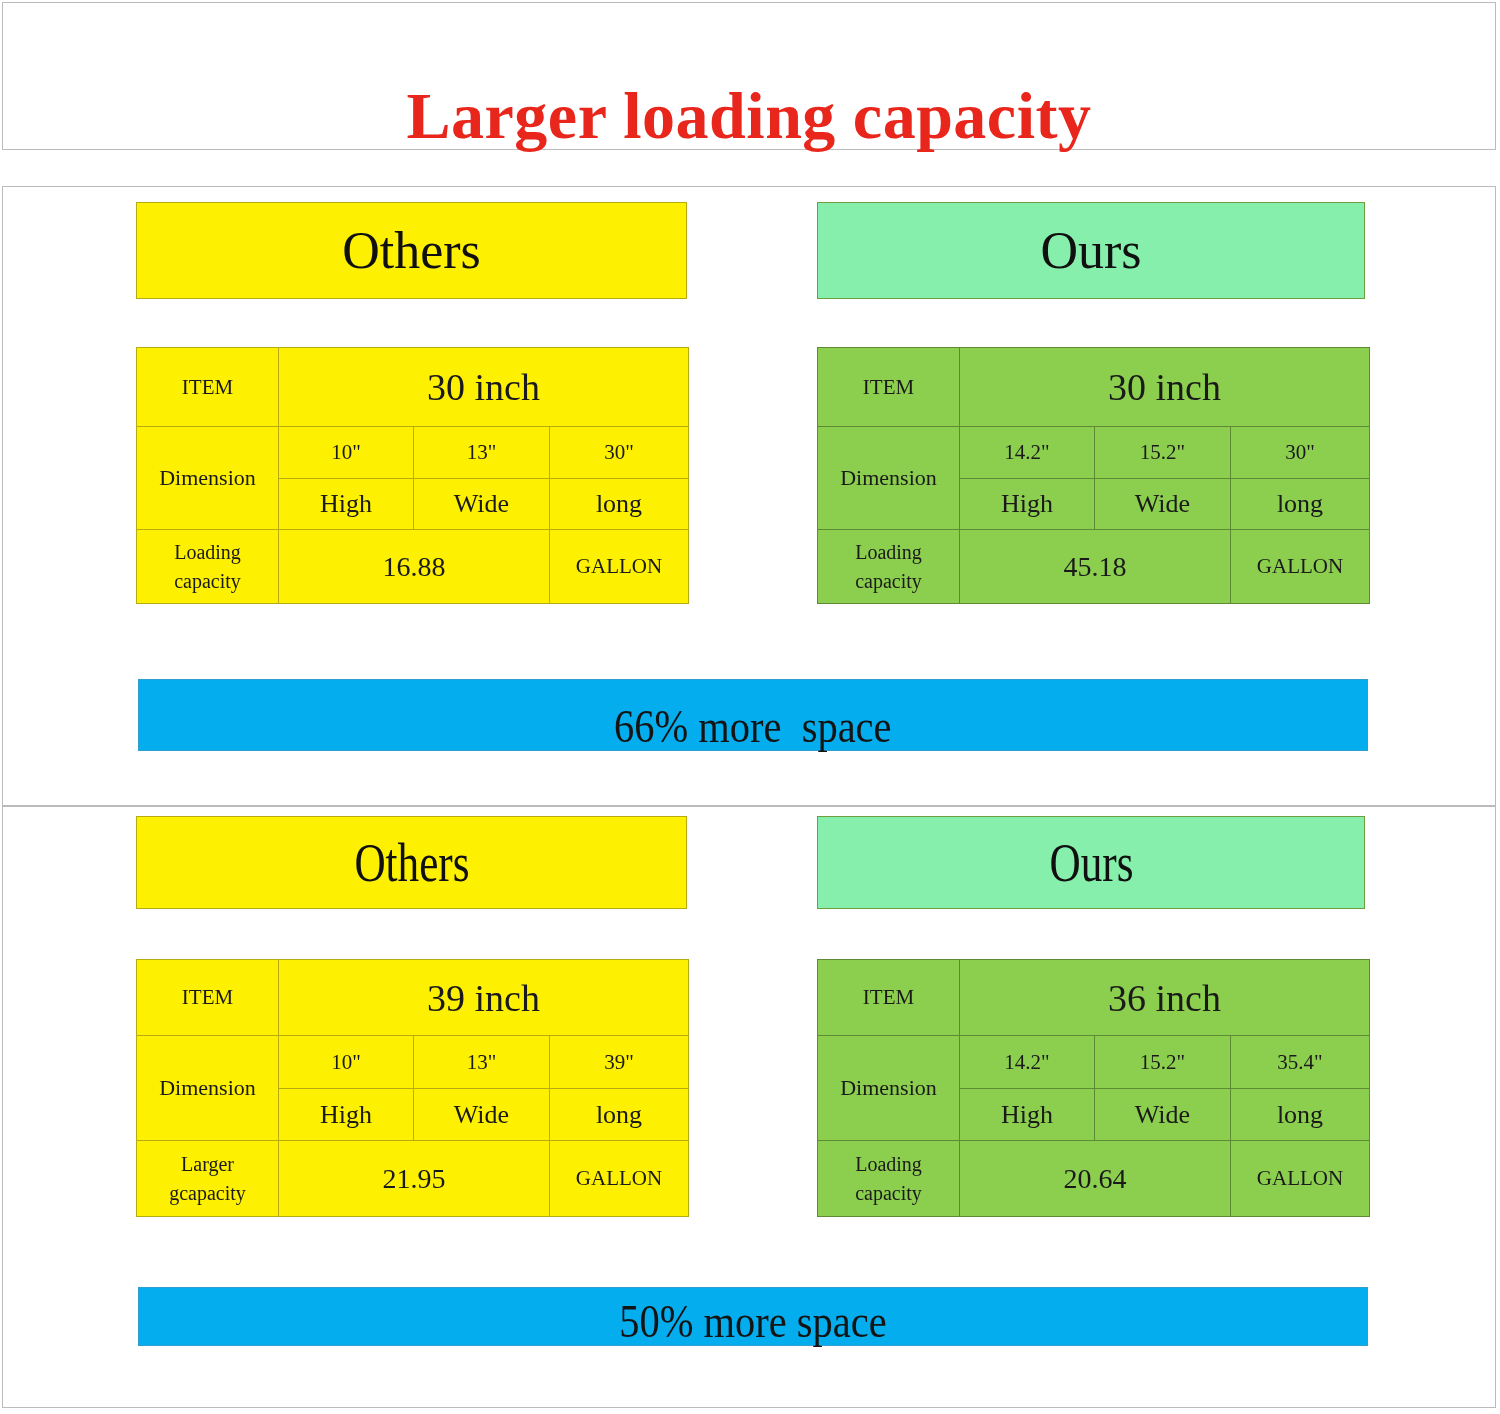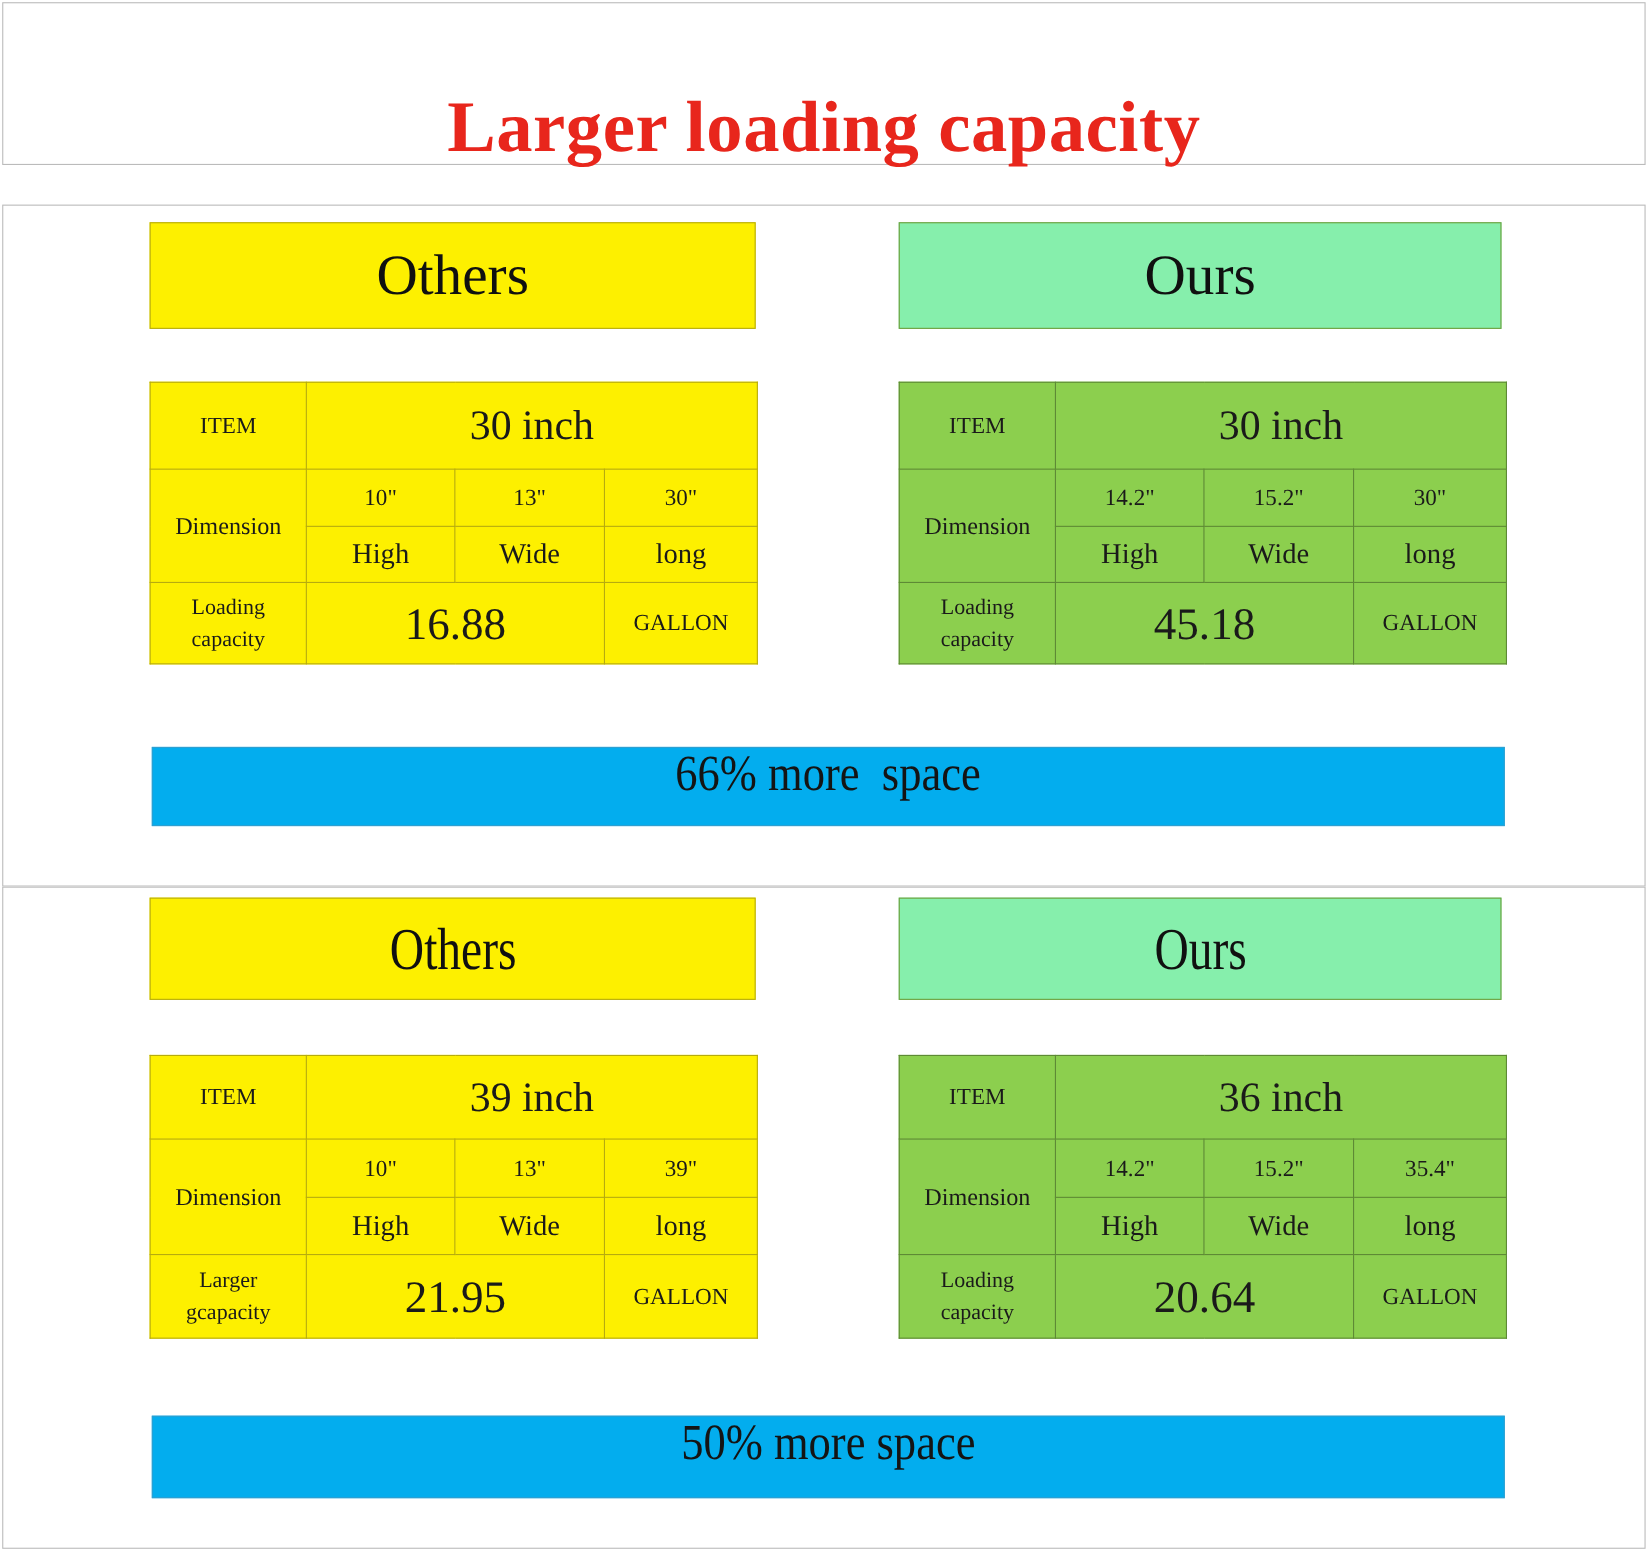--- a/index.html
+++ b/index.html
@@ -112,43 +112,43 @@
   .tbl-yellow td { border: 1px solid #b6ab10; }
   .tbl-green  { background: #8ccf4e; }
   .tbl-green td { border: 1px solid #5e8a35; }
 
   .c-item-label   { font-size: 21px; }
   .c-item-value   { color: #e8261c; font-size: 38px; }
   .c-dim-label    { font-size: 22px; }
   .c-dim-num      { font-size: 21px; }
   .c-dim-word     { font-size: 26px; }
   .c-load-label   { font-size: 20px; line-height: 1.45; }
-  .c-load-value   { color: #e8261c; font-size: 41px; }
+  .c-load-value   { color: #e8261c; font-size: 28px; }
   .c-unit         { font-size: 21px; }
 
   
   .tbl-s1-left  { left: 133px; top: 160px; width: 552px; }
   .tbl-s1-right { left: 814px; top: 160px; width: 552px; }
   
   .tbl-s2-left  { left: 133px; top: 152px; width: 552px; }
   .tbl-s2-right { left: 814px; top: 152px; width: 552px; }
 
   
   .banner {
     position: absolute;
     background: #03ade e;
     background: #03adee;
     border: 1px solid #2f9fd0;
     box-sizing: border-box;
     display: flex;
-    align-items: flex-start;
+    align-items: flex-end;
     justify-content: center;
   }
   .banner-s1 { left: 135px; top: 492px; width: 1230px; height: 72px; }
-  .banner-s2 { left: 135px; top: 480px; width: 1230px; height: 75px; }
+  .banner-s2 { left: 135px; top: 480px; width: 1230px; height: 59px; }
   .banner-text {
     font-size: 46px;
     color: #141414;
     line-height: 1;
     white-space: pre;
     font-family: "Liberation Serif", "DejaVu Serif", serif;
     transform: scaleX(0.88);
     transform-origin: center;
   }
 </style>

